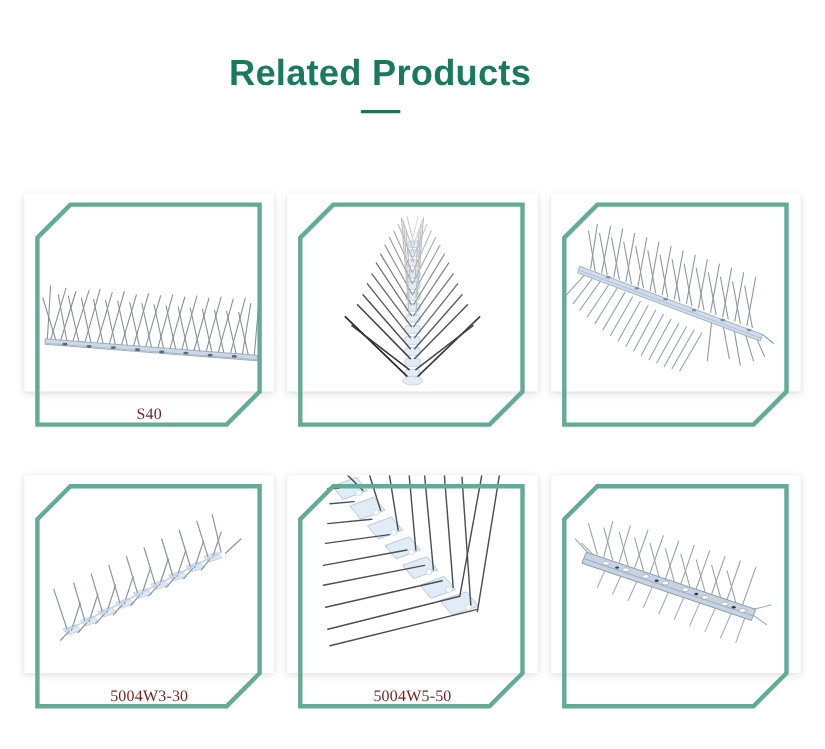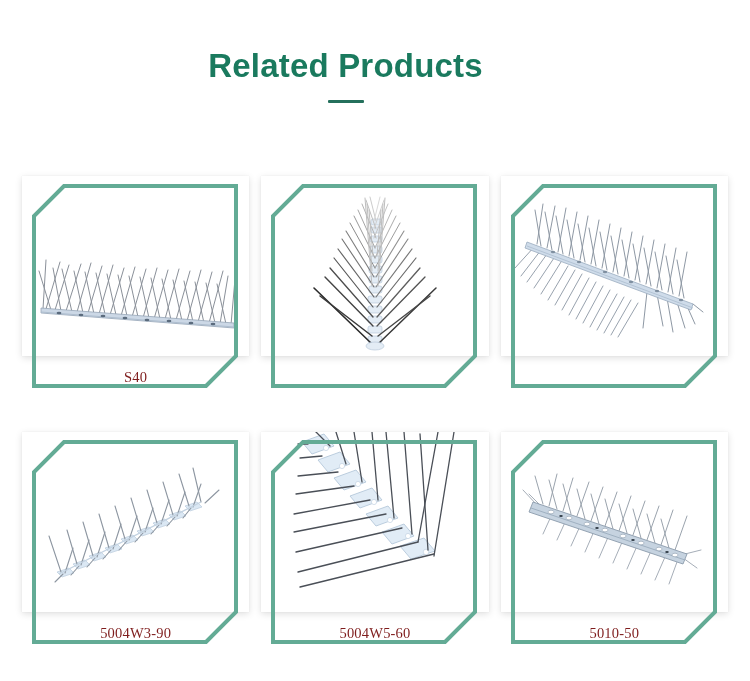--- a/index.html
+++ b/index.html
@@ -364,21 +364,21 @@
 
             <path d="M30 142 L172 70" stroke="#c3d2e1" stroke-width="1.4" fill="none"></path>
           </svg>
         </div>
         <div class="frame">
           <svg viewBox="0 0 206 204" preserveAspectRatio="none">
             <path d="M32 2 L204 2 L204 172 L174 202 L2 202 L2 32 Z" fill="none" stroke="#63ab95" stroke-width="4"></path>
           </svg>
         </div>
       </div>
-      <div class="caption">5004W3-90</div>
+      <div class="caption">5004W3-30</div>
     </div>
 
     <div class="cell">
       <div class="card">
         <div class="photo">
           <svg width="214" height="180" viewBox="0 0 214 180" aria-hidden="true">
 
             <g fill="#e1ecf6" stroke="#b5c8da" stroke-width="0.9">
               <path d="M34 10 l22 -8 l10 12 l-22 8 z"></path>
               <path d="M50 28 l22 -8 l10 12 l-22 8 z"></path>
@@ -422,21 +422,21 @@
               <path d="M150 110 L170 0"></path>
             </g>
           </svg>
         </div>
         <div class="frame">
           <svg viewBox="0 0 206 204" preserveAspectRatio="none">
             <path d="M32 2 L204 2 L204 172 L174 202 L2 202 L2 32 Z" fill="none" stroke="#63ab95" stroke-width="4"></path>
           </svg>
         </div>
       </div>
-      <div class="caption">5004W5-60</div>
+      <div class="caption">5004W5-50</div>
     </div>
 
     <div class="cell">
       <div class="card">
         <div class="photo">
           <svg width="214" height="180" viewBox="0 0 214 180" aria-hidden="true">
 
             <g fill="none" stroke="#9aa3ad" stroke-width="1" stroke-linecap="round">
               <path d="M36 72 L28 44"></path>
                 <path d="M42 74 L50 42"></path>
@@ -496,17 +496,16 @@
                 <ellipse cx="160" cy="120" rx="1.8" ry="1.1"></ellipse>
             </g>
           </svg>
         </div>
         <div class="frame">
           <svg viewBox="0 0 206 204" preserveAspectRatio="none">
             <path d="M32 2 L204 2 L204 172 L174 202 L2 202 L2 32 Z" fill="none" stroke="#63ab95" stroke-width="4"></path>
           </svg>
         </div>
       </div>
-      <div class="caption">5010-50</div>
     </div>
 
   </div>
 </div>
 
 </body></html>

